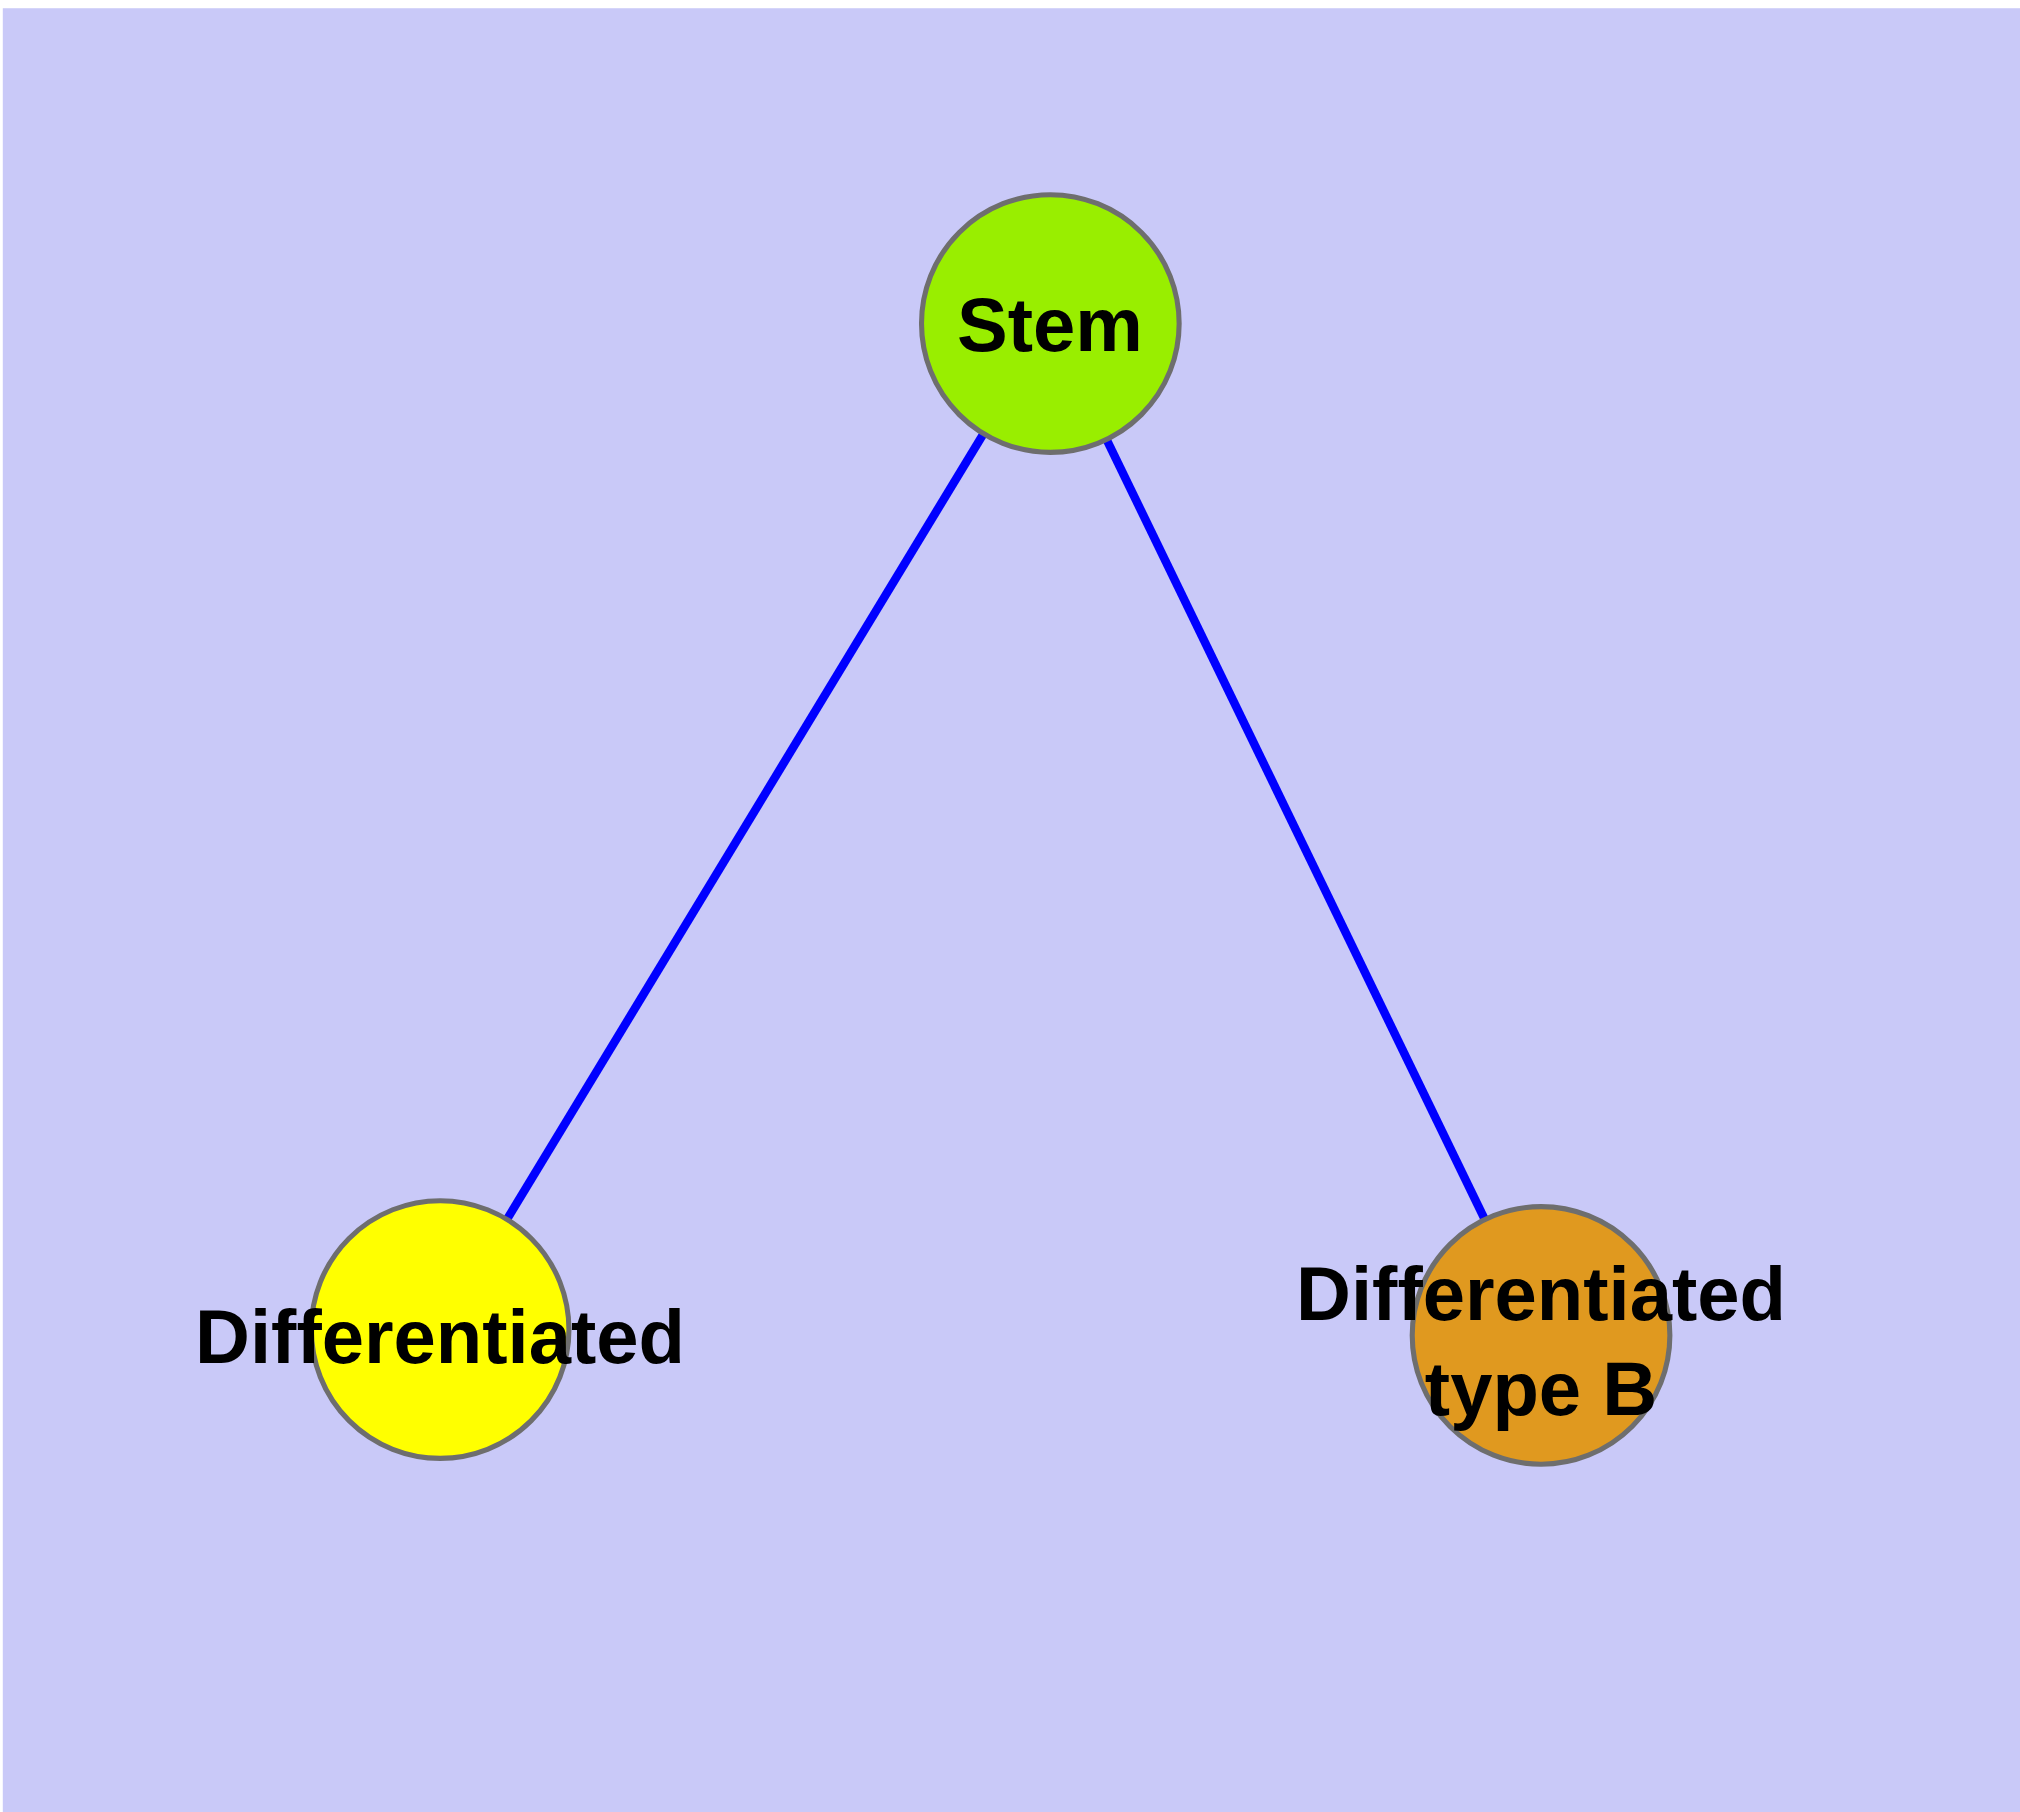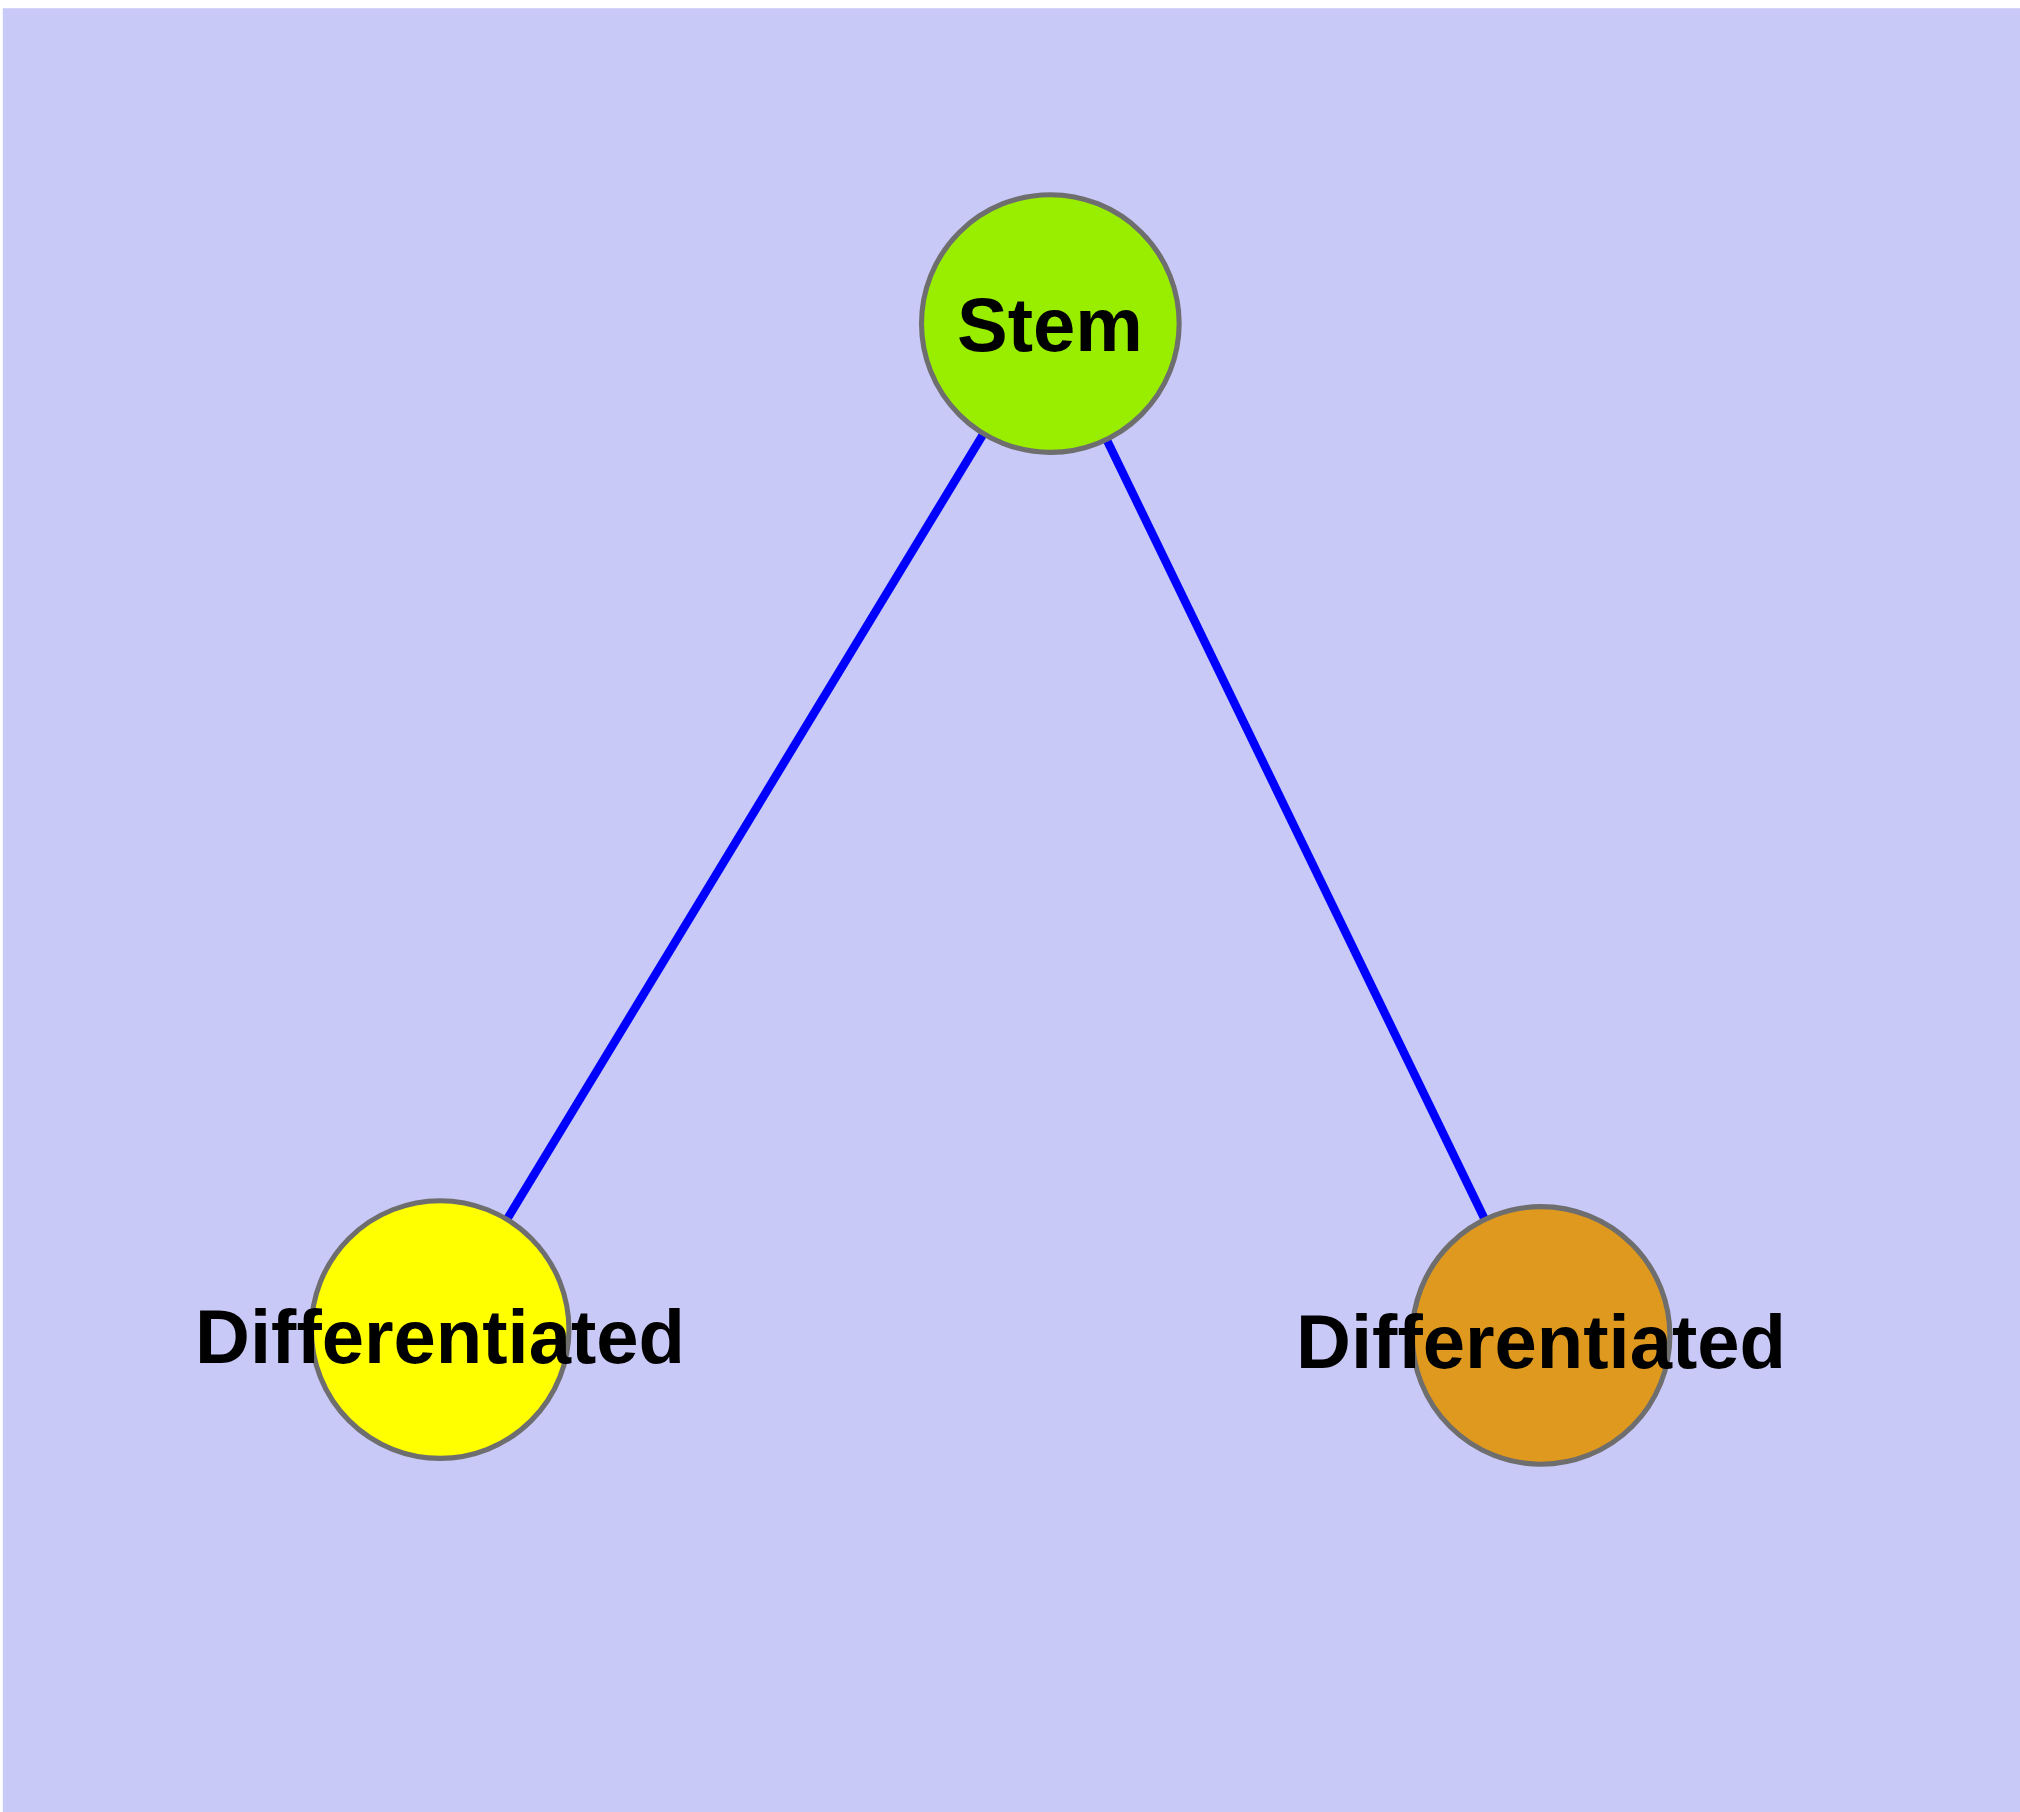--- a/index.html
+++ b/index.html
@@ -57,16 +57,17 @@
   <div class="node-label" style="left:1050px; top:320px;">
     <span class="line">Stem</span>
   </div>
 
   <div class="node-label" style="left:440px; top:1332px;">
     <span class="line">Differentiated</span>
   </div>
 
   <div class="node-label" style="left:1541px; top:1337px;">
     <span class="line">Differentiated</span>
+    <span class="line">type B</span>
   </div>
 
 </div>
 
 
 </body></html>

